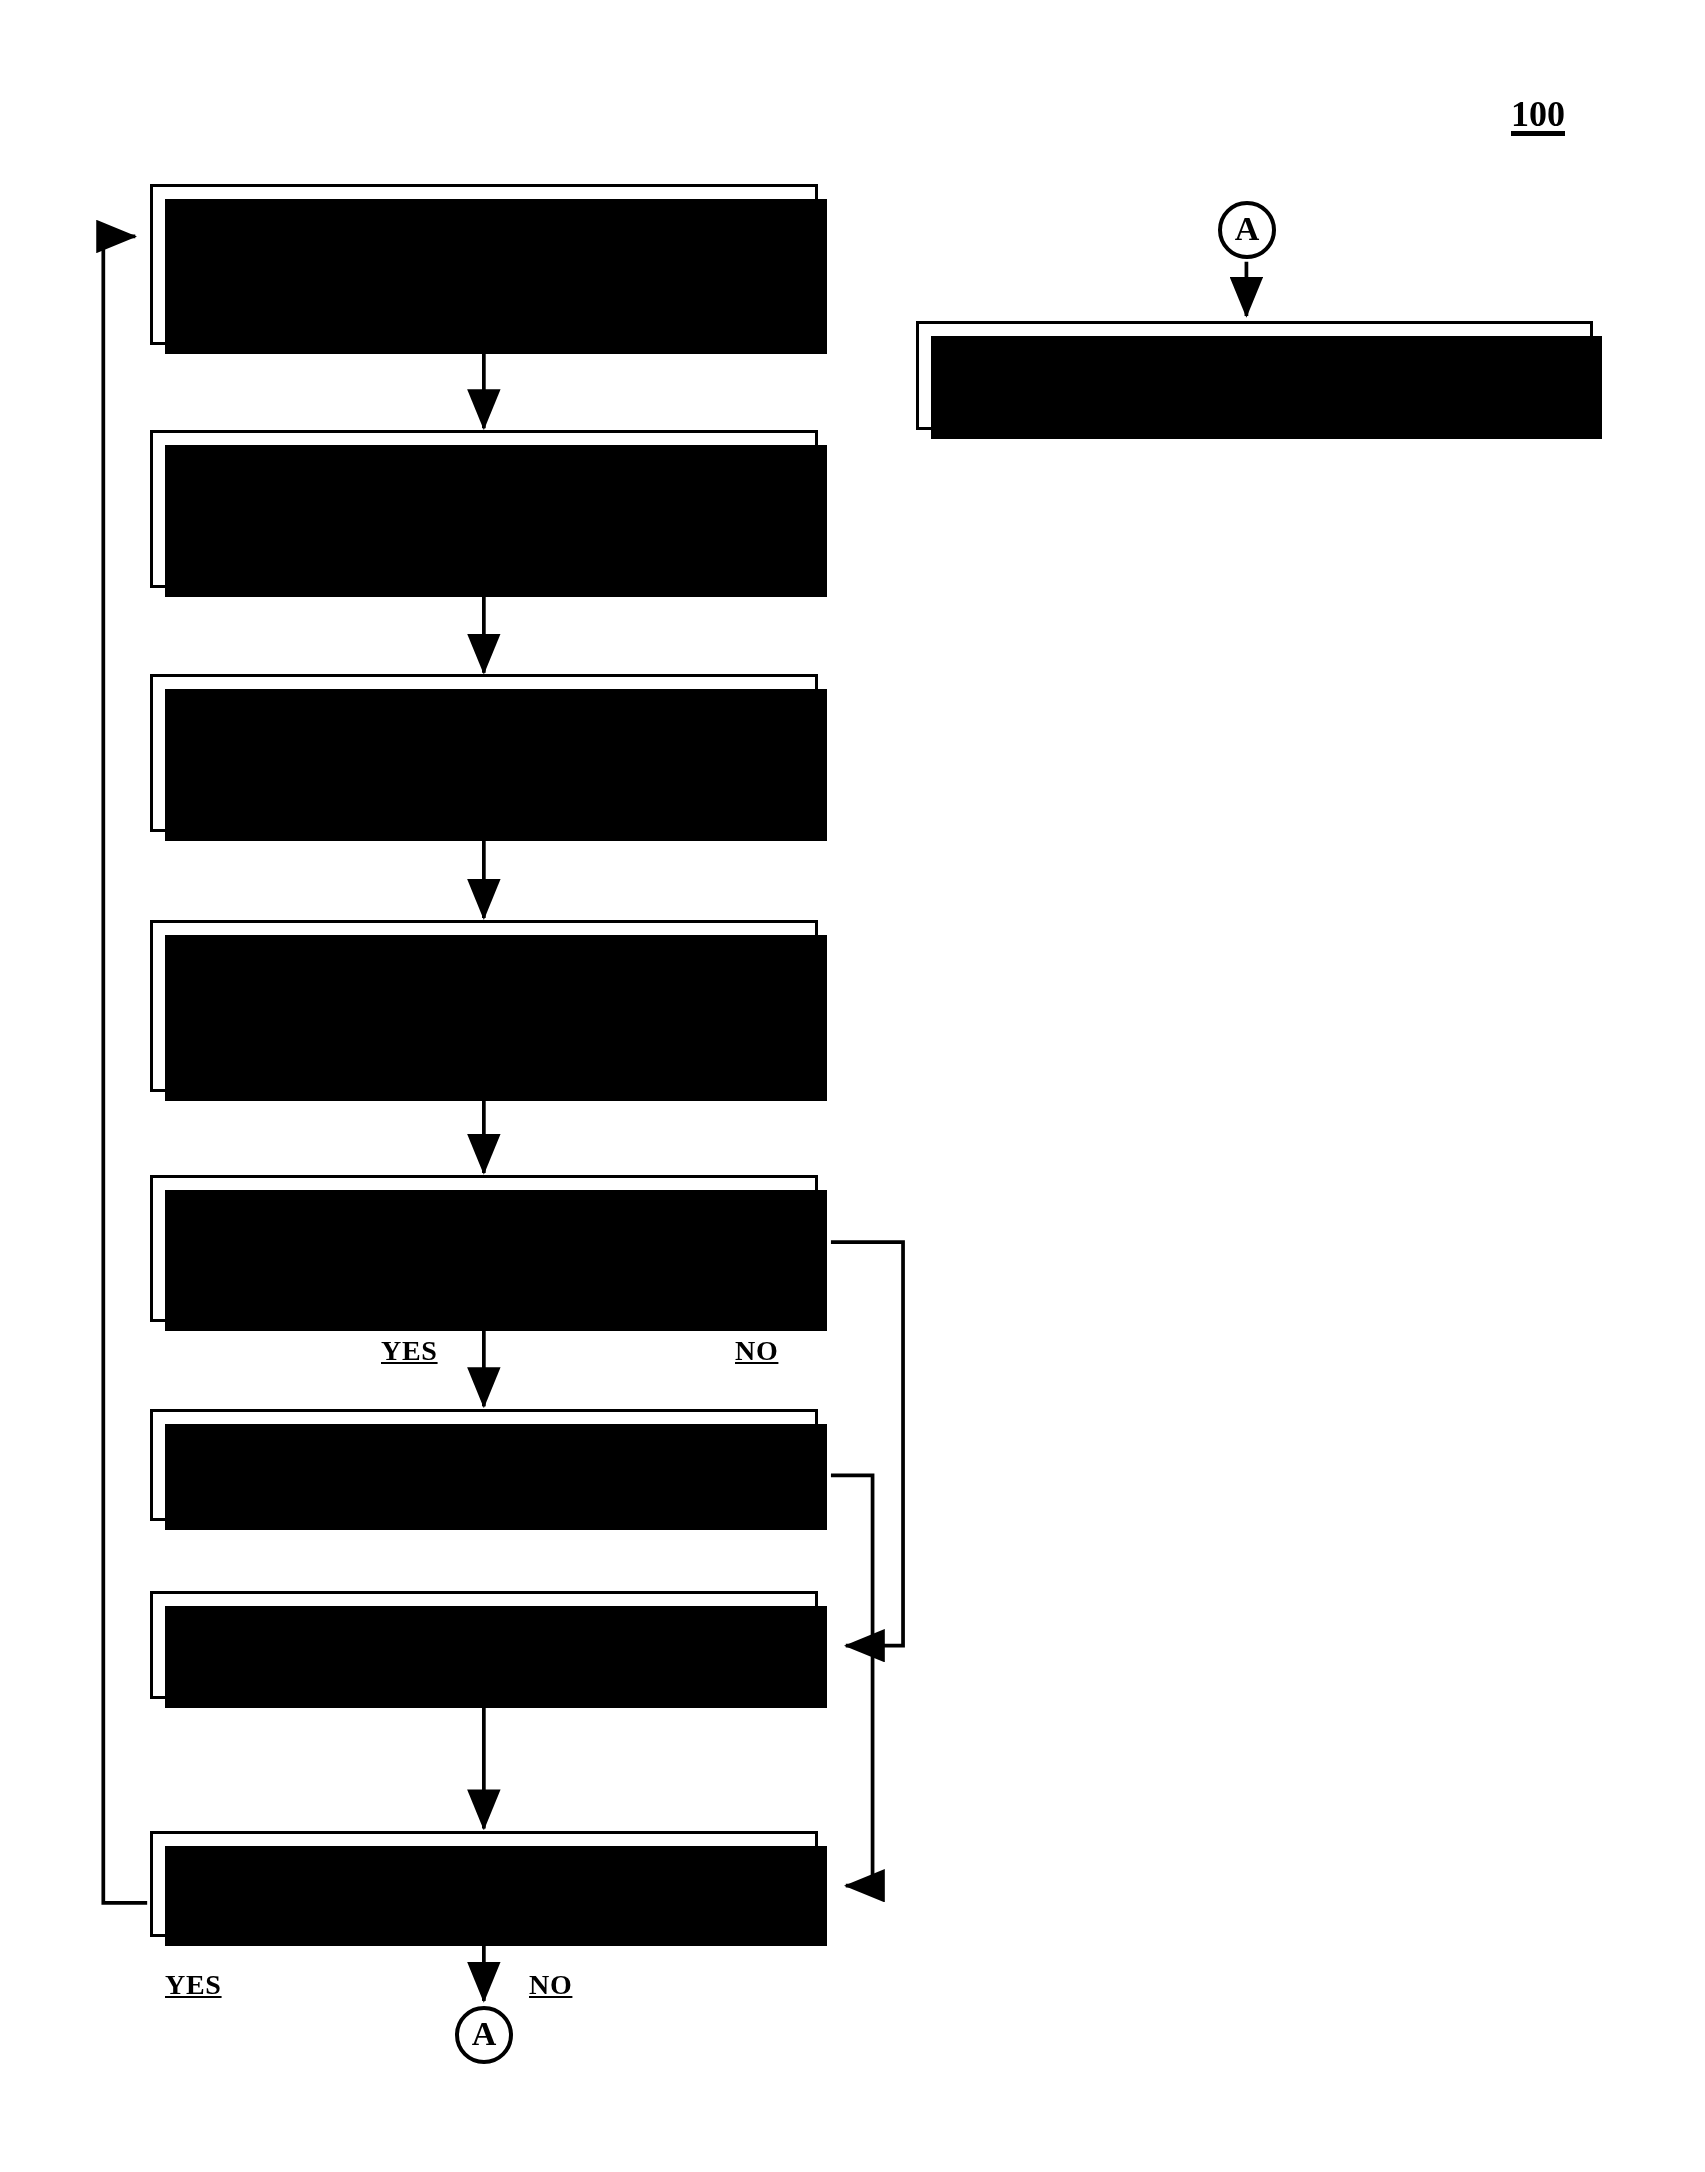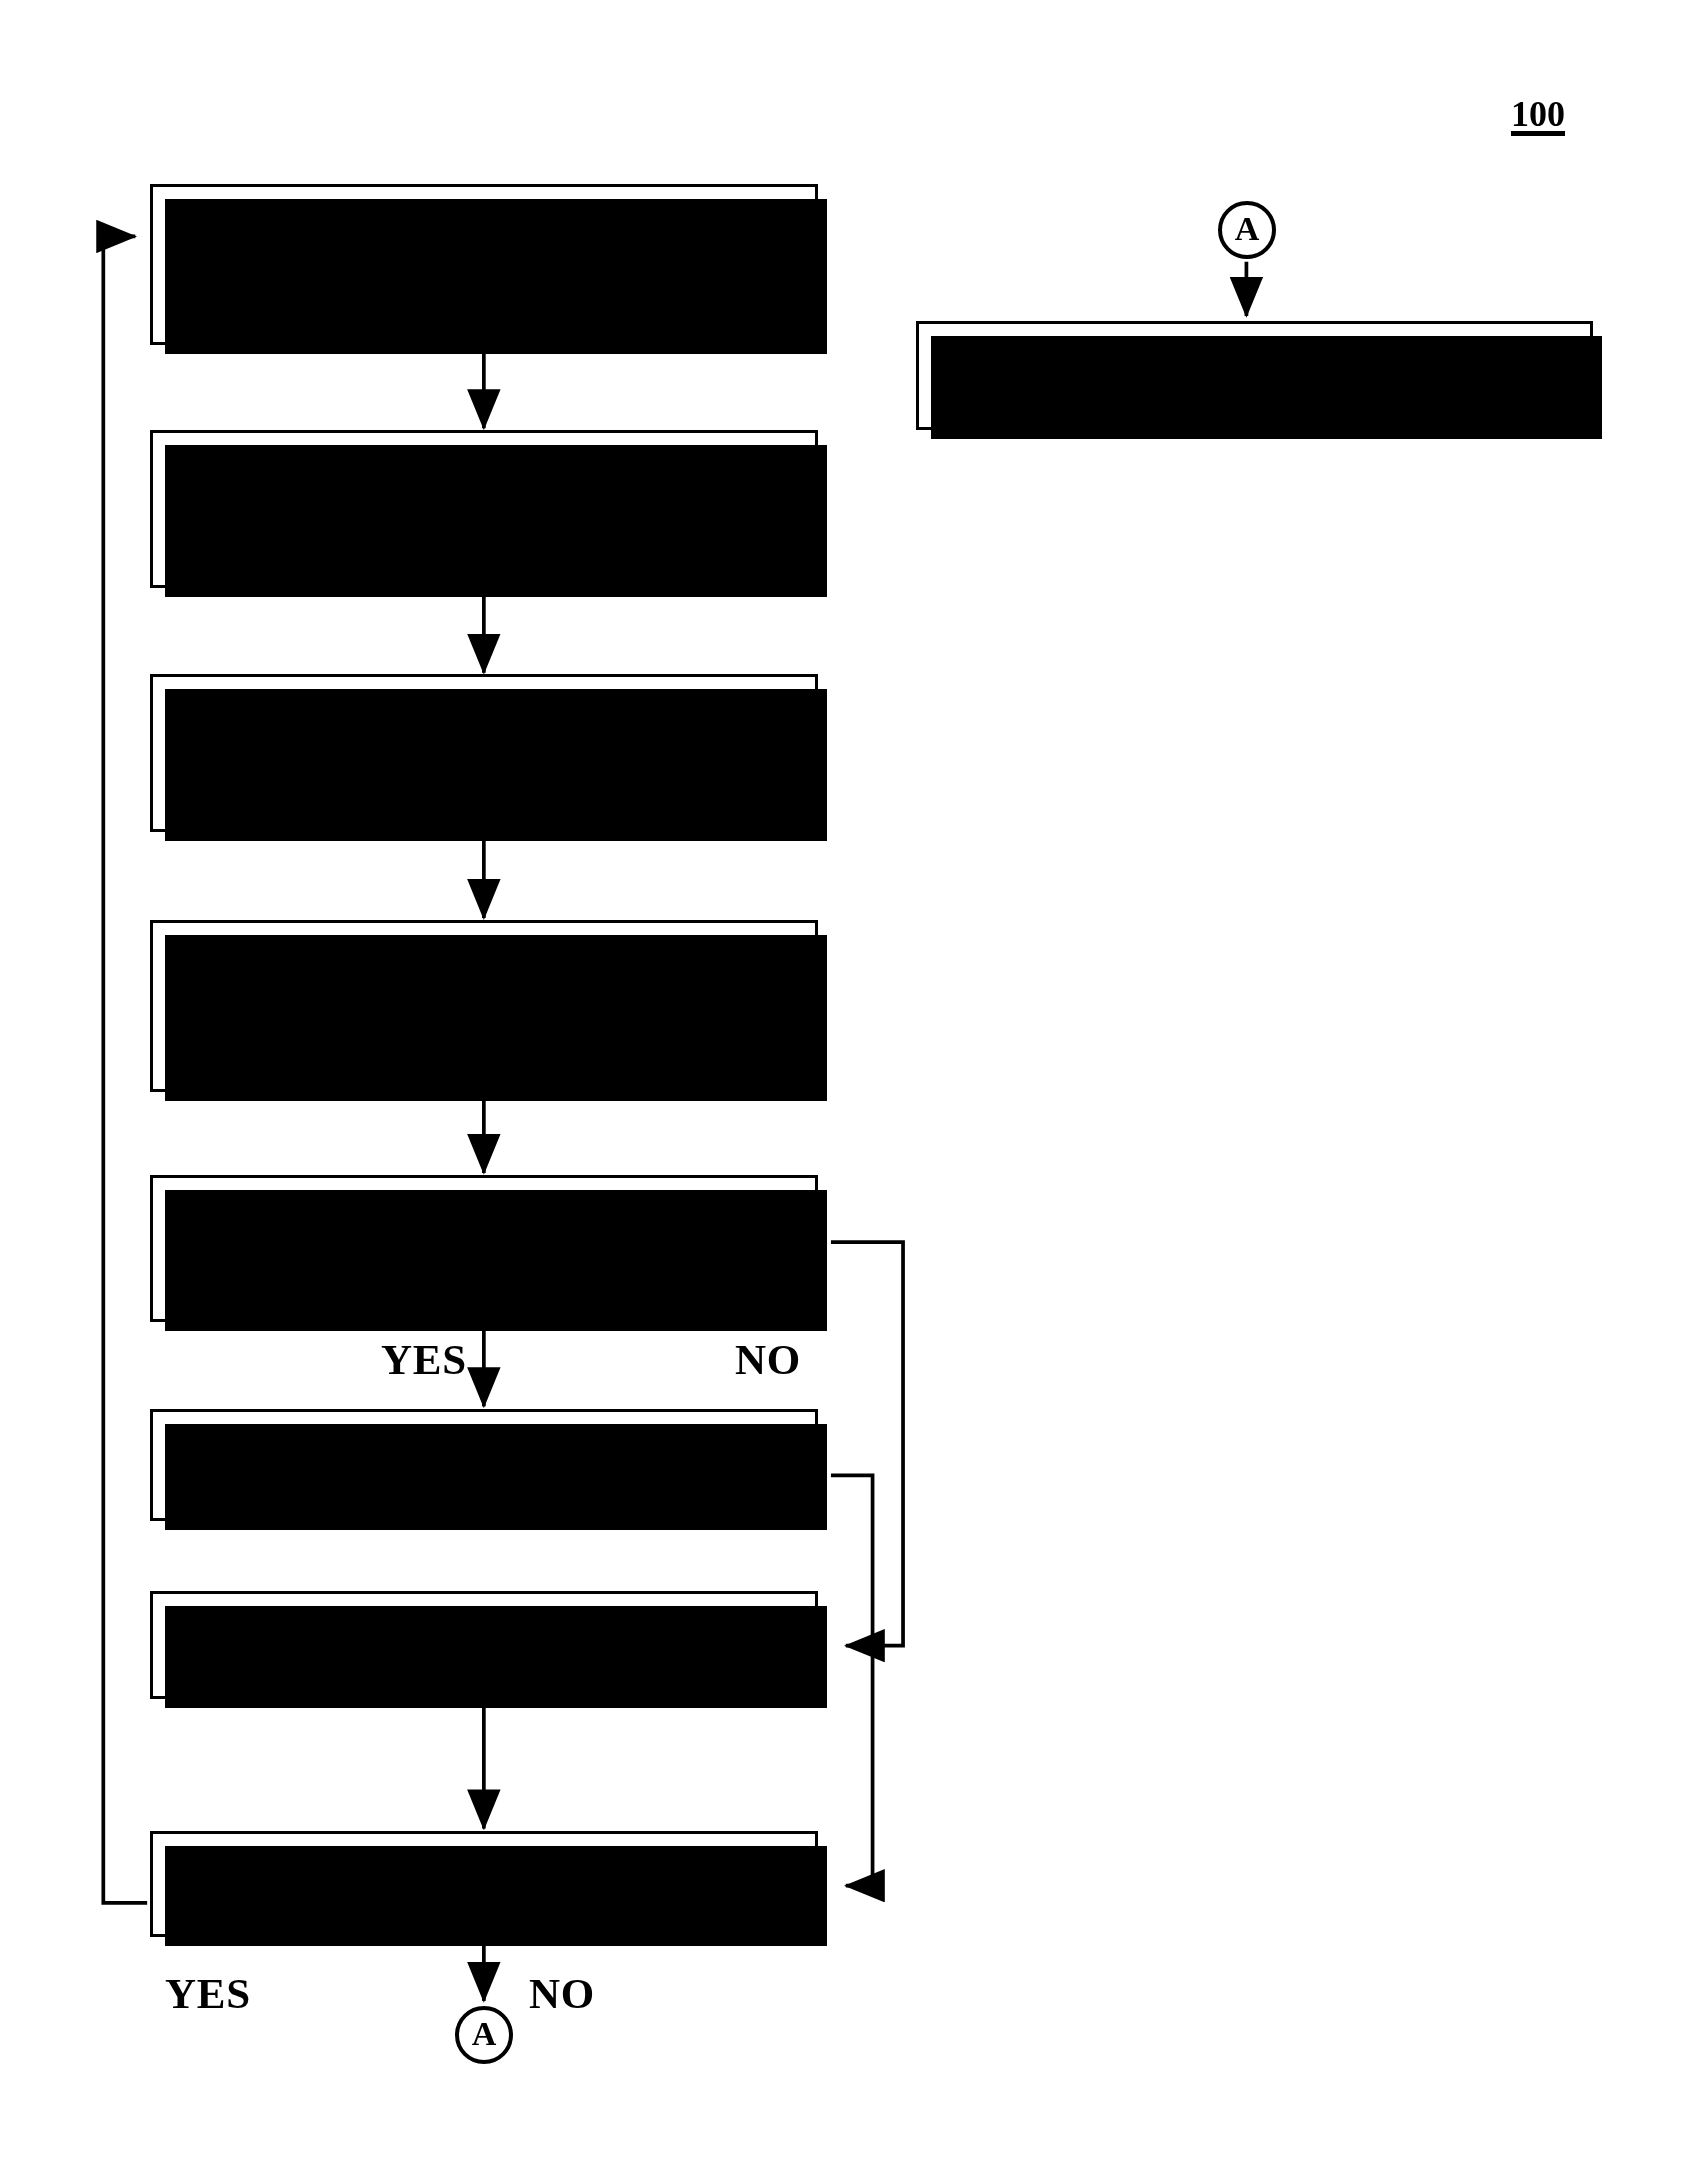--- a/index.html
+++ b/index.html
@@ -80,25 +80,26 @@
   .conn span {
     font-size: 34px;
     font-weight: bold;
     line-height: 1;
     position: relative;
     top: -1.5px;
   }
   
   .branch-label {
     position: absolute;
-    font-size: 43px;
+    font-size: 28px;
     font-weight: bold;
     letter-spacing: 0.7px;
     z-index: 6;
     white-space: nowrap;
+    text-decoration: underline;
   }
   
   .fig-num {
     position: absolute;
     font-size: 36px;
     font-weight: bold;
     text-decoration: underline;
     text-underline-offset: 4.5px;
     text-decoration-thickness: 4.5px;
     z-index: 6;

